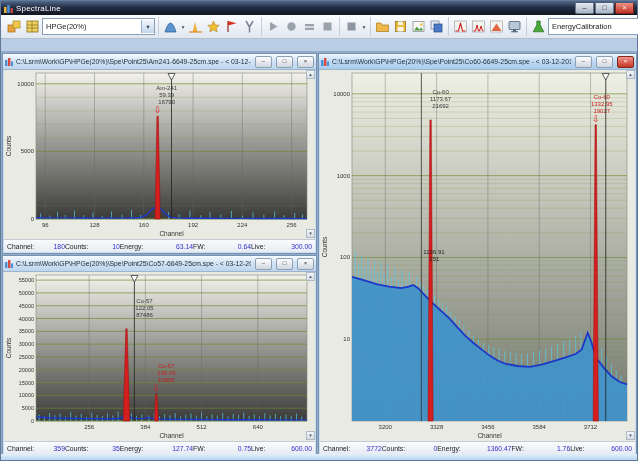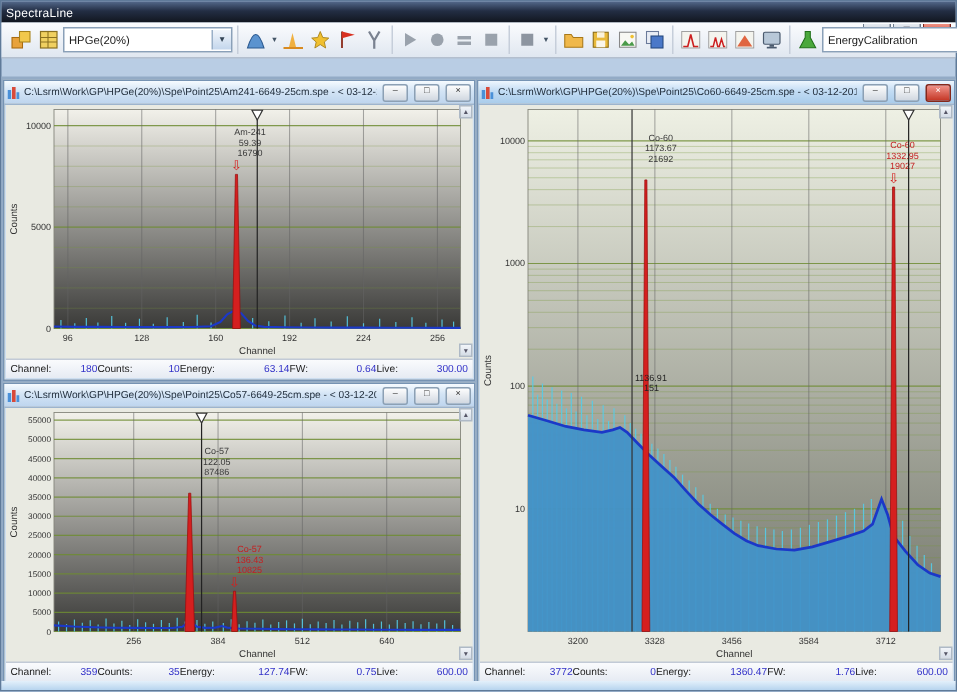--- a/index.html
+++ b/index.html
@@ -2,21 +2,21 @@
 <html><head>
 <meta charset="utf-8">
 <style>
   html,body{margin:0;padding:0}
   body{width:638px;height:461px;overflow:hidden;position:relative;
        font-family:"Liberation Sans",sans-serif;background:#aec4dd;}
   .app{position:absolute;inset:0;border:1px solid #5f7common;border:1px solid #5f7a99;box-sizing:border-box;background:#b9cde4;}
 
   
   .titlebar{height:14px;background:linear-gradient(#53688a,#232e44 45%,#11161f);
-    display:flex;align-items:flex-start;gap:3px;padding:0 3px;color:#fff;font-size:8px;flex-direction:column;}
+    display:flex;align-items:center;gap:3px;padding:0 3px;color:#fff;font-size:8px;}
   .titlebar .ttext{letter-spacing:.2px}
   .wincontrols{margin-left:auto;display:flex;gap:1px}
   .wc{width:17px;height:10px;font-size:7px;line-height:9px;text-align:center;color:#223;
       background:linear-gradient(#e6ebf2,#a9b5c4);border:1px solid #6c7a8c;border-top:none;border-radius:0 0 2px 2px}
   .wc.close{background:linear-gradient(#ef9082,#c03325);color:#fff;border-color:#7e241a}
 
   
   .menubar{height:13px;background:#f2f1ee;border-bottom:1px solid #dcd9d4;display:flex;align-items:center;font-size:8px;color:#1c1c1c}
   .menu-item{padding:0 7px;height:100%;display:flex;align-items:center}
 

